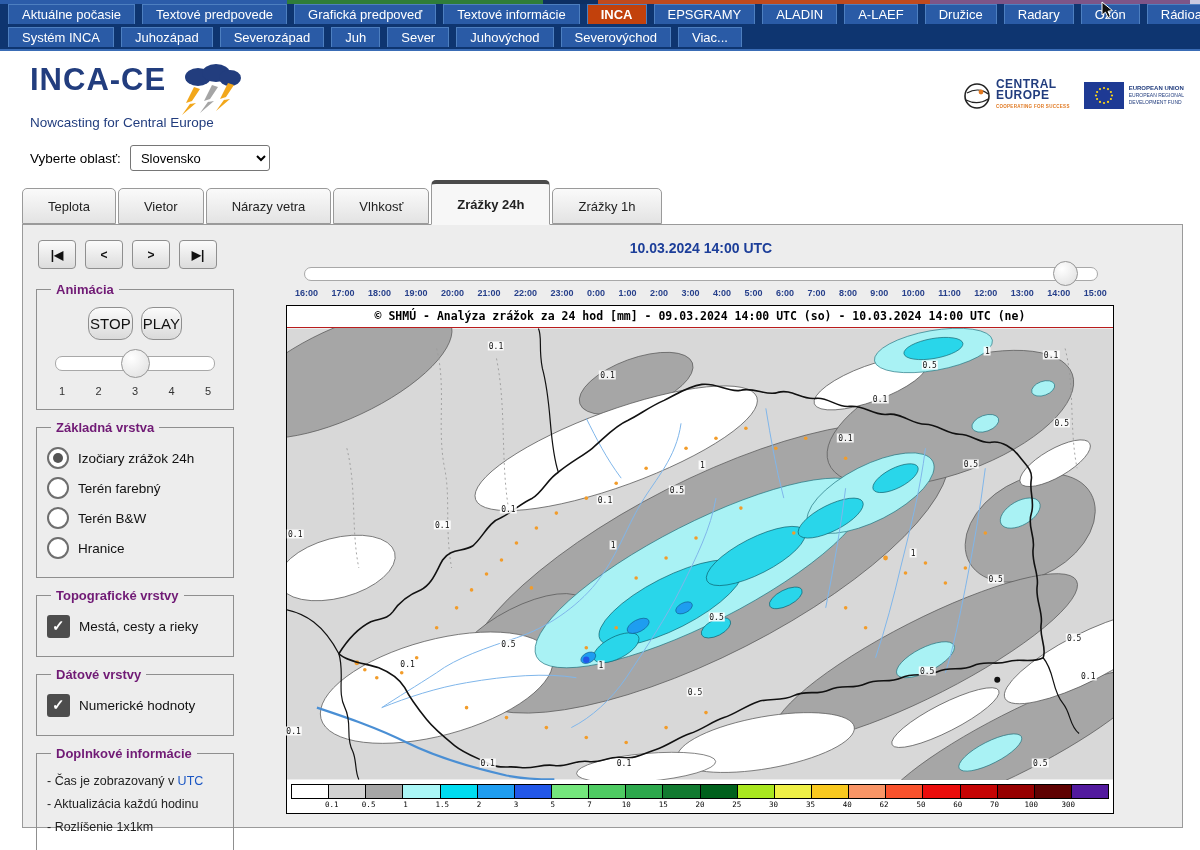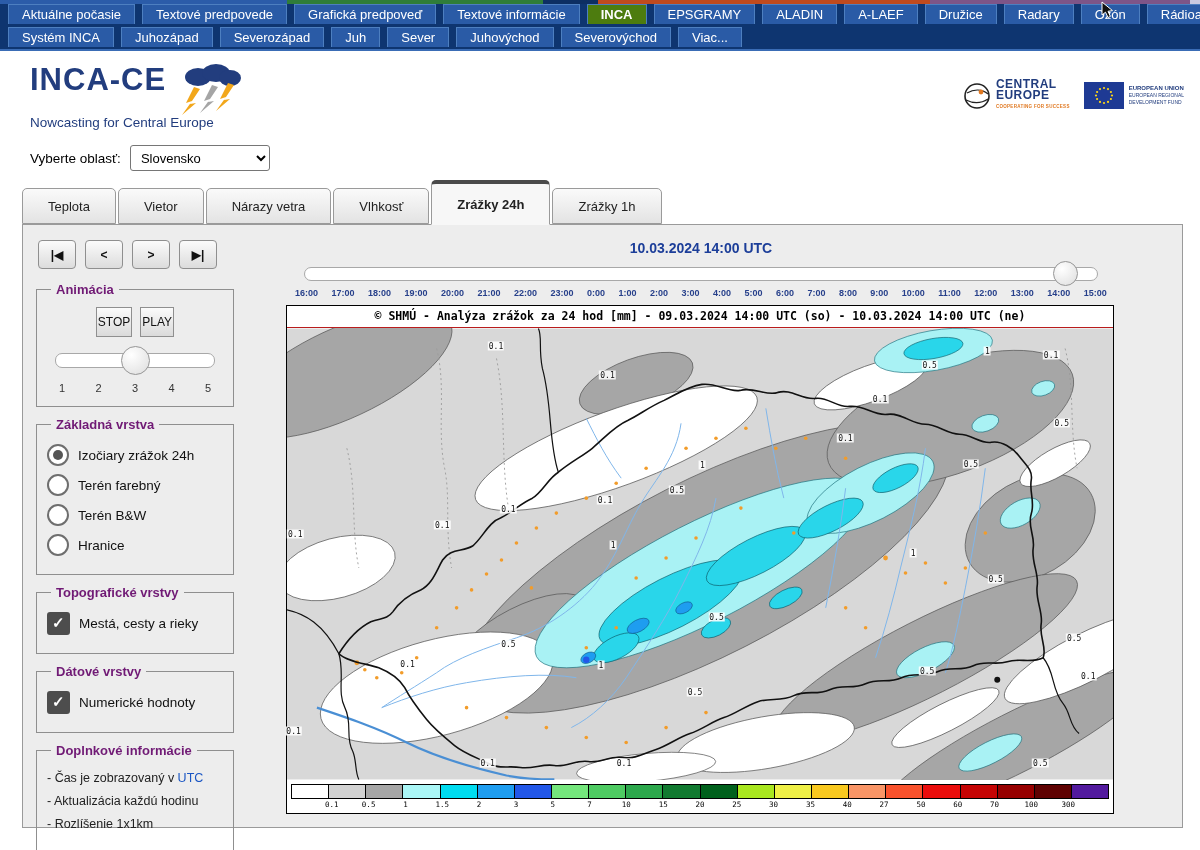--- a/index.html
+++ b/index.html
@@ -6,21 +6,21 @@
   body{width:1200px;height:850px;position:relative;overflow:hidden;}
 
   
   .topstrip{display:flex;height:4px;}
   .strip-seg{height:4px;display:block;}
   .nav{background:#0e3570;border-bottom:2px solid #3a6cb5;padding-bottom:2px;}
   .nav-row{display:flex;height:20px;padding-left:8px;gap:7px;align-items:stretch;}
   .nav-row + .nav-row{margin-top:3px;}
   .nav-tab{background:#2a5ba6;color:#fff;font-size:13px;display:flex;align-items:center;
     padding:0 13px;border:1px solid #4d7fc0;border-bottom:none;cursor:pointer;white-space:nowrap;}
-  .nav-tab.active{background:#4d7c0f;font-weight:bold;}
+  .nav-tab.active{background:#c2410c;font-weight:bold;}
 
   
   .header{position:relative;height:128px;background:#fff;}
   .logo{position:absolute;left:30px;top:12px;}
   .logo-top{display:flex;align-items:flex-start;gap:6px;}
   .logo-title{font-size:31px;font-weight:bold;color:#223d7e;letter-spacing:1px;line-height:34px;}
   .logo-sub{font-size:13.5px;color:#223d7e;margin-top:0px;}
   .partners{position:absolute;right:16px;top:28px;display:flex;gap:14px;align-items:center;}
   .ce-logo{display:flex;align-items:center;gap:4px;}
   .ce-text{line-height:11px;}
@@ -48,22 +48,22 @@
   .sidebar{width:198px;margin:13px 0 0 13px;flex:none;}
   .maparea{width:830px;margin:13px 0 0 52px;flex:none;}
 
   .navbtns{display:flex;gap:9px;margin:2px 0 13px 2px;}
   .navbtn{width:38px;height:29px;display:flex;align-items:center;justify-content:center;
     background:linear-gradient(#fbfbfb,#dcdcdc);border:1px solid #8f8f8f;border-radius:4px;
     font-size:12px;font-weight:bold;color:#111;cursor:pointer;}
   fieldset{border:1px solid #8f8f8f;margin:0 0 10px 0;padding:4px 10px 10px;}
   legend{color:#701a75;font-weight:bold;font-size:13px;padding:0 5px;margin-left:4px;}
   .animbtns{display:flex;gap:8px;justify-content:center;margin:6px 0 16px;}
-  .btn{padding:7px 1px;font-size:12px;color:#111;background:linear-gradient(#fbfbfb,#dadada);
-    border:1px solid #8f8f8f;border-radius:0;cursor:pointer;font-family:"Liberation Sans",sans-serif;}
+  .btn{padding:7px 1px;font-size:15px;color:#111;background:linear-gradient(#fbfbfb,#dadada);
+    border:1px solid #8f8f8f;border-radius:12px;cursor:pointer;font-family:"Liberation Sans",sans-serif;}
   .slider{position:relative;height:13px;background:#fff;border:1px solid #a8a8a8;border-radius:7px;margin:0 8px;}
   .slider-handle{position:absolute;width:27px;height:27px;border-radius:50%;
     background:radial-gradient(circle at 35% 30%,#fff,#ddd);border:1px solid #969696;top:-8px;cursor:pointer;}
   .ticks{display:flex;justify-content:space-between;margin:14px 12px 2px;font-size:11px;color:#333;}
 
   .radio-row,.cbx-row{display:flex;align-items:center;gap:9px;margin:8px 0;font-size:13.5px;color:#111;cursor:pointer;}
   .radio{width:18px;height:18px;border-radius:50%;border:2px solid #6e6e6e;background:#fff;flex:none;position:relative;}
   .radio-row.checked .radio::after{content:"";position:absolute;left:4px;top:4px;width:10px;height:10px;border-radius:50%;background:#555;}
   .cbx{width:19px;height:19px;border-radius:3px;background:#fff;border:2px solid #6e6e6e;flex:none;position:relative;}
   .cbx-row.checked .cbx{background:#4d4d4d;border-color:#4d4d4d;}
@@ -602,21 +602,21 @@
             <span class="slabel" style="left: 27.2727%;">3</span>
             <span class="slabel" style="left: 31.8182%;">5</span>
             <span class="slabel" style="left: 36.3636%;">7</span>
             <span class="slabel" style="left: 40.9091%;">10</span>
             <span class="slabel" style="left: 45.4545%;">15</span>
             <span class="slabel" style="left: 50%;">20</span>
             <span class="slabel" style="left: 54.5455%;">25</span>
             <span class="slabel" style="left: 59.0909%;">30</span>
             <span class="slabel" style="left: 63.6364%;">35</span>
             <span class="slabel" style="left: 68.1818%;">40</span>
-            <span class="slabel" style="left: 72.7273%;">27</span>
+            <span class="slabel" style="left: 72.7273%;">62</span>
             <span class="slabel" style="left: 77.2727%;">50</span>
             <span class="slabel" style="left: 81.8182%;">60</span>
             <span class="slabel" style="left: 86.3636%;">70</span>
             <span class="slabel" style="left: 90.9091%;">100</span>
             <span class="slabel" style="left: 95.4545%;">300</span>
           </div>
       </div>
     </div>
   </div>
 </div>

